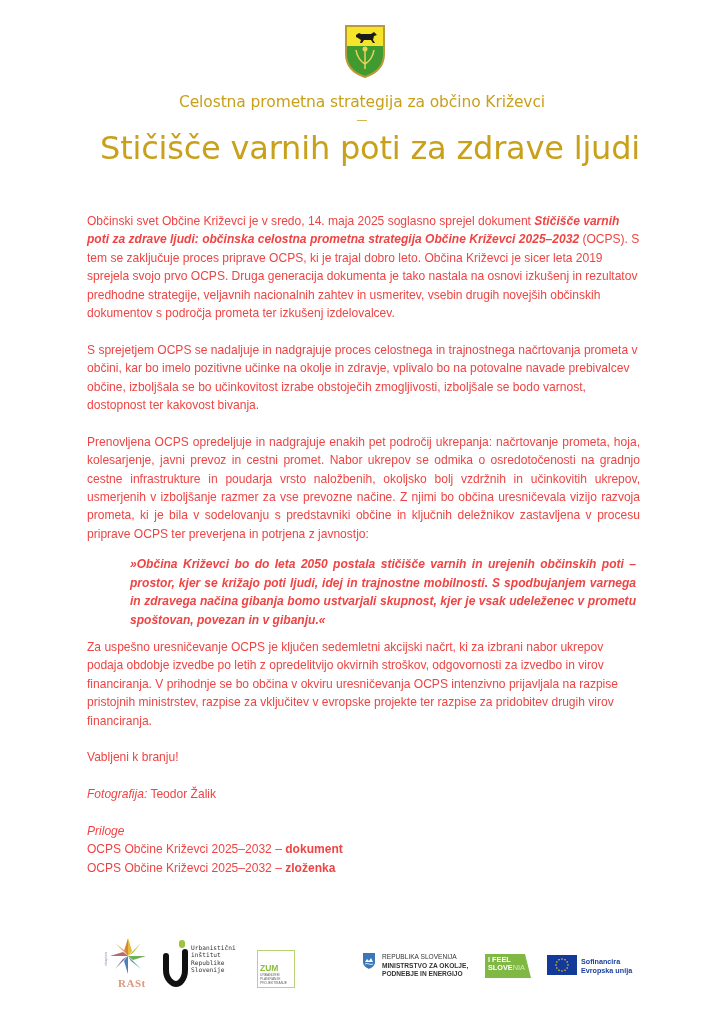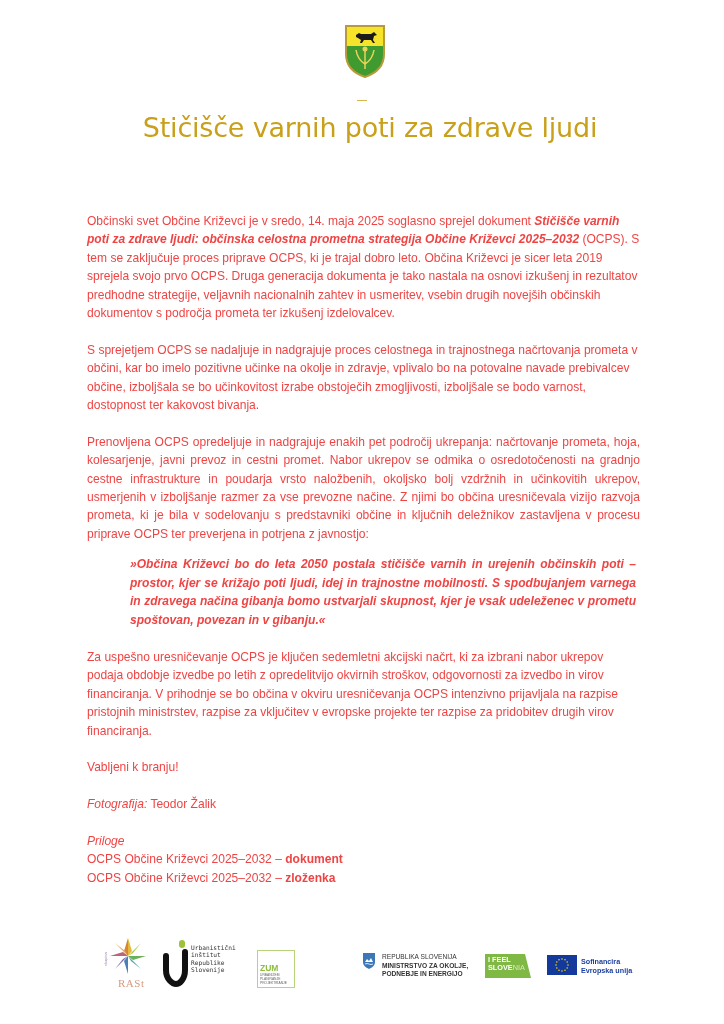--- a/index.html
+++ b/index.html
@@ -5,34 +5,34 @@
   * { box-sizing: border-box; margin: 0; padding: 0; }
   html, body { width: 724px; height: 1024px; background: #ffffff; overflow: hidden; }
   body { position: relative; font-family: "Liberation Sans", sans-serif; color: #111; }
 
   .crest { position: absolute; left: 344px; top: 24px; width: 42px; height: 54px; }
 
   .header { position: absolute; left: 0; top: 92px; width: 724px; text-align: center; color: #c9a01a; font-family: "DejaVu Sans", sans-serif; }
   .header .strategy { font-size: 15.5px; line-height: 20px; letter-spacing: -0.1px; }
   .header .subtitle { font-size: 11.5px; line-height: 15px; margin-top: 0px; }
   .header .dash { font-size: 11px; line-height: 12px; margin-top: 2px; }
-  .header .title { font-size: 27px; line-height: 30px; margin-top: 7px; letter-spacing: -0.2px; padding-left: 16px; }
+  .header .title { font-size: 32px; line-height: 30px; margin-top: 7px; letter-spacing: -0.2px; padding-left: 16px; }
 
   .body { position: absolute; left: 87px; top: 212px; width: 553px; font-family: "Liberation Sans", sans-serif; font-size: 12.05px; line-height: 18.4px; color: #ef4444; }
   .body p { margin-bottom: 18.4px; }
   .justify { text-align: justify; }
   .bi { font-weight: bold; font-style: italic; }
   .quote { margin-left: 43px; margin-right: 4px; font-weight: bold; font-style: italic; text-align: justify; }
   .it { font-style: italic; }
   .b { font-weight: bold; }
 
   .footer { position: absolute; left: 0; top: 930px; width: 724px; height: 70px; }
   .logo { position: absolute; }
   .rast { left: 104px; top: 6px; width: 44px; height: 56px; }
-  .rast-text { position: absolute; left: 14px; top: 41px; font-family: "Liberation Serif", serif; font-size: 11px; color: #d89a80; letter-spacing: 0.5px; }
+  .rast-text { position: absolute; left: 14px; top: 41px; font-family: "Liberation Serif", serif; font-size: 11px; color: #d89a80; letter-spacing: 0.5px; font-weight: bold; }
   .uirs { left: 163px; top: 8px; width: 90px; height: 52px; }
   .uirs-text { position: absolute; left: 28px; top: 6px; font-family: "DejaVu Sans Mono", monospace; font-size: 6.2px; line-height: 7.4px; color: #333; }
   .zum { left: 246px; top: 20px; width: 38px; height: 38px; border: 1.5px solid #b7d47a; margin-left: 11px; }
   .zum-big { position: absolute; left: 2px; top: 13px; font-size: 8.5px; font-weight: bold; color: #8cbd3e; line-height: 9px; }
   .zum-small { position: absolute; left: 2px; top: 23px; font-size: 3.3px; line-height: 3.8px; color: #666; }
   .ministry { left: 362px; top: 22px; width: 120px; height: 30px; }
   .ministry-text { position: absolute; left: 20px; top: 1px; font-size: 6.6px; line-height: 8.6px; color: #333; white-space: nowrap; }
   .ministry-text .m { font-weight: bold; }
   .ifeel { left: 485px; top: 24px; width: 47px; height: 16px; }
   .ifeel-text { position: absolute; left: 3px; top: 2px; font-size: 7.3px; line-height: 8px; color: #fff; font-weight: bold; }
@@ -45,32 +45,33 @@
 
 <svg class="crest" viewBox="0 0 42 54">
   <path d="M2 2 H40 V30 C40 44 30 50 21 53 C12 50 2 44 2 30 Z" fill="#3f9b2f" stroke="#b89a3a" stroke-width="2"></path>
   <path d="M3 3 H39 V22 H3 Z" fill="#f5e42a"></path>
   <path d="M12 11 l3 -2 l2 1 l10 0 l3 -2 l3 3 l-3 1 l-1 4 l2 3 l-2 0 l-2 -3 l-7 0 l-2 3 l-2 0 l1 -3 l-3 -2 l-2 -1 z" fill="#1a1a1a"></path>
   <path d="M21 23 v22 M21 40 c-5 -3 -8 -8 -9 -14 M21 40 c5 -3 8 -8 9 -14" stroke="#e9d35a" stroke-width="1.5" fill="none"></path>
   <circle cx="21" cy="25" r="2.5" fill="#e9d35a"></circle>
 </svg>
 
 <div class="header">
+  <div class="strategy">Celostna prometna strategija za občino Križevci</div>
   <div class="dash">—</div>
   <div class="title">Stičišče varnih poti za zdrave ljudi</div>
 </div>
 
 <div class="body">
   <p><span>Občinski svet Občine Križevci je v sredo, 14. maja 2025 soglasno sprejel dokument </span><span class="bi">Stičišče varnih poti za zdrave ljudi: občinska celostna prometna strategija Občine Križevci 2025–2032</span><span> (OCPS). S tem se zaključuje proces priprave OCPS, ki je trajal dobro leto. Občina Križevci je sicer leta 2019 sprejela svojo prvo OCPS. Druga generacija dokumenta je tako nastala na osnovi izkušenj in rezultatov predhodne strategije, veljavnih nacionalnih zahtev in usmeritev, vsebin drugih novejših občinskih dokumentov s področja prometa ter izkušenj izdelovalcev.</span></p>
 
   <p>S sprejetjem OCPS se nadaljuje in nadgrajuje proces celostnega in trajnostnega načrtovanja prometa v občini, kar bo imelo pozitivne učinke na okolje in zdravje, vplivalo bo na potovalne navade prebivalcev občine, izboljšala se bo učinkovitost izrabe obstoječih zmogljivosti, izboljšale se bodo varnost, dostopnost ter kakovost bivanja.</p>
 
   <p class="justify" style="margin-bottom:12px;">Prenovljena OCPS opredeljuje in nadgrajuje enakih pet področij ukrepanja: načrtovanje prometa, hoja, kolesarjenje, javni prevoz in cestni promet. Nabor ukrepov se odmika o osredotočenosti na gradnjo cestne infrastrukture in poudarja vrsto naložbenih, okoljsko bolj vzdržnih in učinkovitih ukrepov, usmerjenih v izboljšanje razmer za vse prevozne načine. Z njimi bo občina uresničevala vizijo razvoja prometa, ki je bila v sodelovanju s predstavniki občine in ključnih deležnikov zastavljena v procesu priprave OCPS ter preverjena in potrjena z javnostjo:</p>
 
-  <p class="quote" style="margin-bottom:19px;">»Občina Križevci bo do leta 2050 postala stičišče varnih in urejenih občinskih poti – prostor, kjer se križajo poti ljudi, idej in trajnostne mobilnosti. S spodbujanjem varnega in zdravega načina gibanja bomo ustvarjali skupnost, kjer je vsak udeleženec v prometu spoštovan, povezan in v gibanju.«</p>
+  <p class="quote" style="margin-bottom:9px;">»Občina Križevci bo do leta 2050 postala stičišče varnih in urejenih občinskih poti – prostor, kjer se križajo poti ljudi, idej in trajnostne mobilnosti. S spodbujanjem varnega in zdravega načina gibanja bomo ustvarjali skupnost, kjer je vsak udeleženec v prometu spoštovan, povezan in v gibanju.«</p>
 
   <p>Za uspešno uresničevanje OCPS je ključen sedemletni akcijski načrt, ki za izbrani nabor ukrepov podaja obdobje izvedbe po letih z opredelitvijo okvirnih stroškov, odgovornosti za izvedbo in virov financiranja. V prihodnje se bo občina v okviru uresničevanja OCPS intenzivno prijavljala na razpise pristojnih ministrstev, razpise za vključitev v evropske projekte ter razpise za pridobitev drugih virov financiranja.</p>
 
   <p>Vabljeni k branju!</p>
 
 
   <p><span class="it">Fotografija:</span><span> Teodor Žalik</span></p>
 
   <div>
     <div class="it">Priloge</div>

